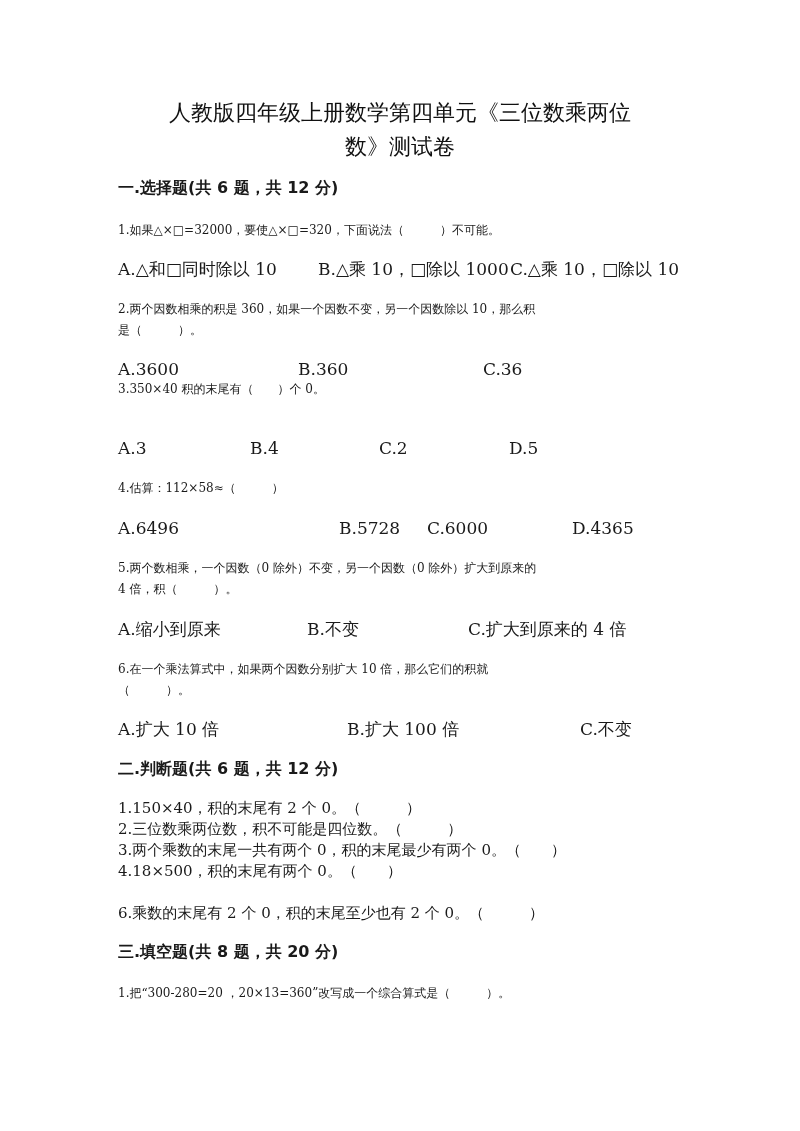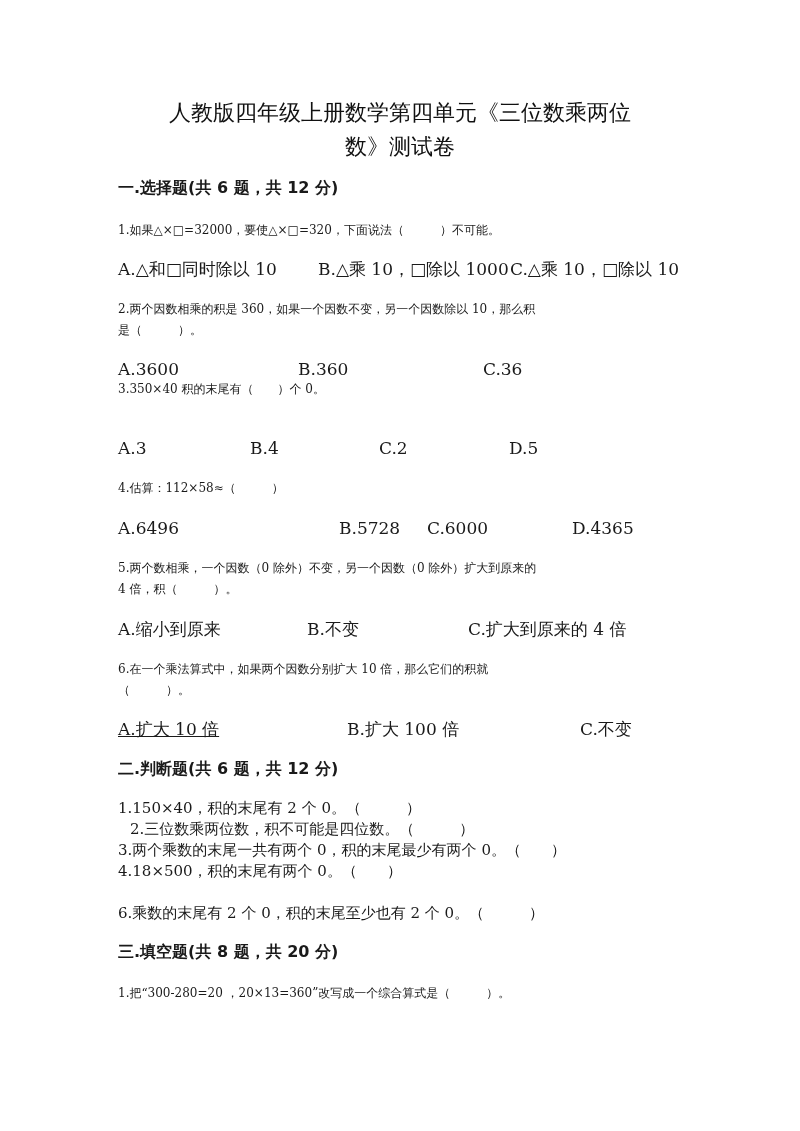--- a/index.html
+++ b/index.html
@@ -55,28 +55,28 @@
   <div class="opt" style="left:572px; top:518px;">D.4365</div>
 
   <div class="abs q" style="top:558px;">5.两个数相乘，一个因数（0 除外）不变，另一个因数（0 除外）扩大到原来的</div>
   <div class="abs q" style="top:579px;">4 倍，积（　　　）。</div>
   <div class="opt" style="left:118px; top:619px;">A.缩小到原来</div>
   <div class="opt" style="left:307px; top:619px;">B.不变</div>
   <div class="opt" style="left:468px; top:619px;">C.扩大到原来的 4 倍</div>
 
   <div class="abs q" style="top:659px;">6.在一个乘法算式中，如果两个因数分别扩大 10 倍，那么它们的积就</div>
   <div class="abs q" style="top:680px;">（　　　）。</div>
-  <div class="opt" style="left:118px; top:719px;text-decoration:underline;">A.扩大 10 倍</div>
+  <div class="opt" style="left:118px; top:719px;">A.扩大 10 倍</div>
   <div class="opt" style="left:347px; top:719px;">B.扩大 100 倍</div>
   <div class="opt" style="left:580px; top:719px;">C.不变</div>
 
   <div class="abs section" style="left:118px; top:759px;">二.判断题(共 6 题，共 12 分)</div>
 
   <div class="abs tf" style="top:798px;">1.150×40，积的末尾有 2 个 0。（　　　）</div>
-  <div class="abs tf" style="top:819px;margin-left:12px;">2.三位数乘两位数，积不可能是四位数。（　　　）</div>
+  <div class="abs tf" style="top:819px;">2.三位数乘两位数，积不可能是四位数。（　　　）</div>
   <div class="abs tf" style="top:840px;">3.两个乘数的末尾一共有两个 0，积的末尾最少有两个 0。（　　）</div>
   <div class="abs tf" style="top:861px;">4.18×500，积的末尾有两个 0。（　　）</div>
   <div class="abs tf" style="top:903px;">6.乘数的末尾有 2 个 0，积的末尾至少也有 2 个 0。（　　　）</div>
 
   <div class="abs section" style="left:118px; top:942px;">三.填空题(共 8 题，共 20 分)</div>
 
   <div class="abs q" style="top:983px;">1.把“300-280=20 ，20×13=360”改写成一个综合算式是（　　　）。</div>
 
 </div>
 

